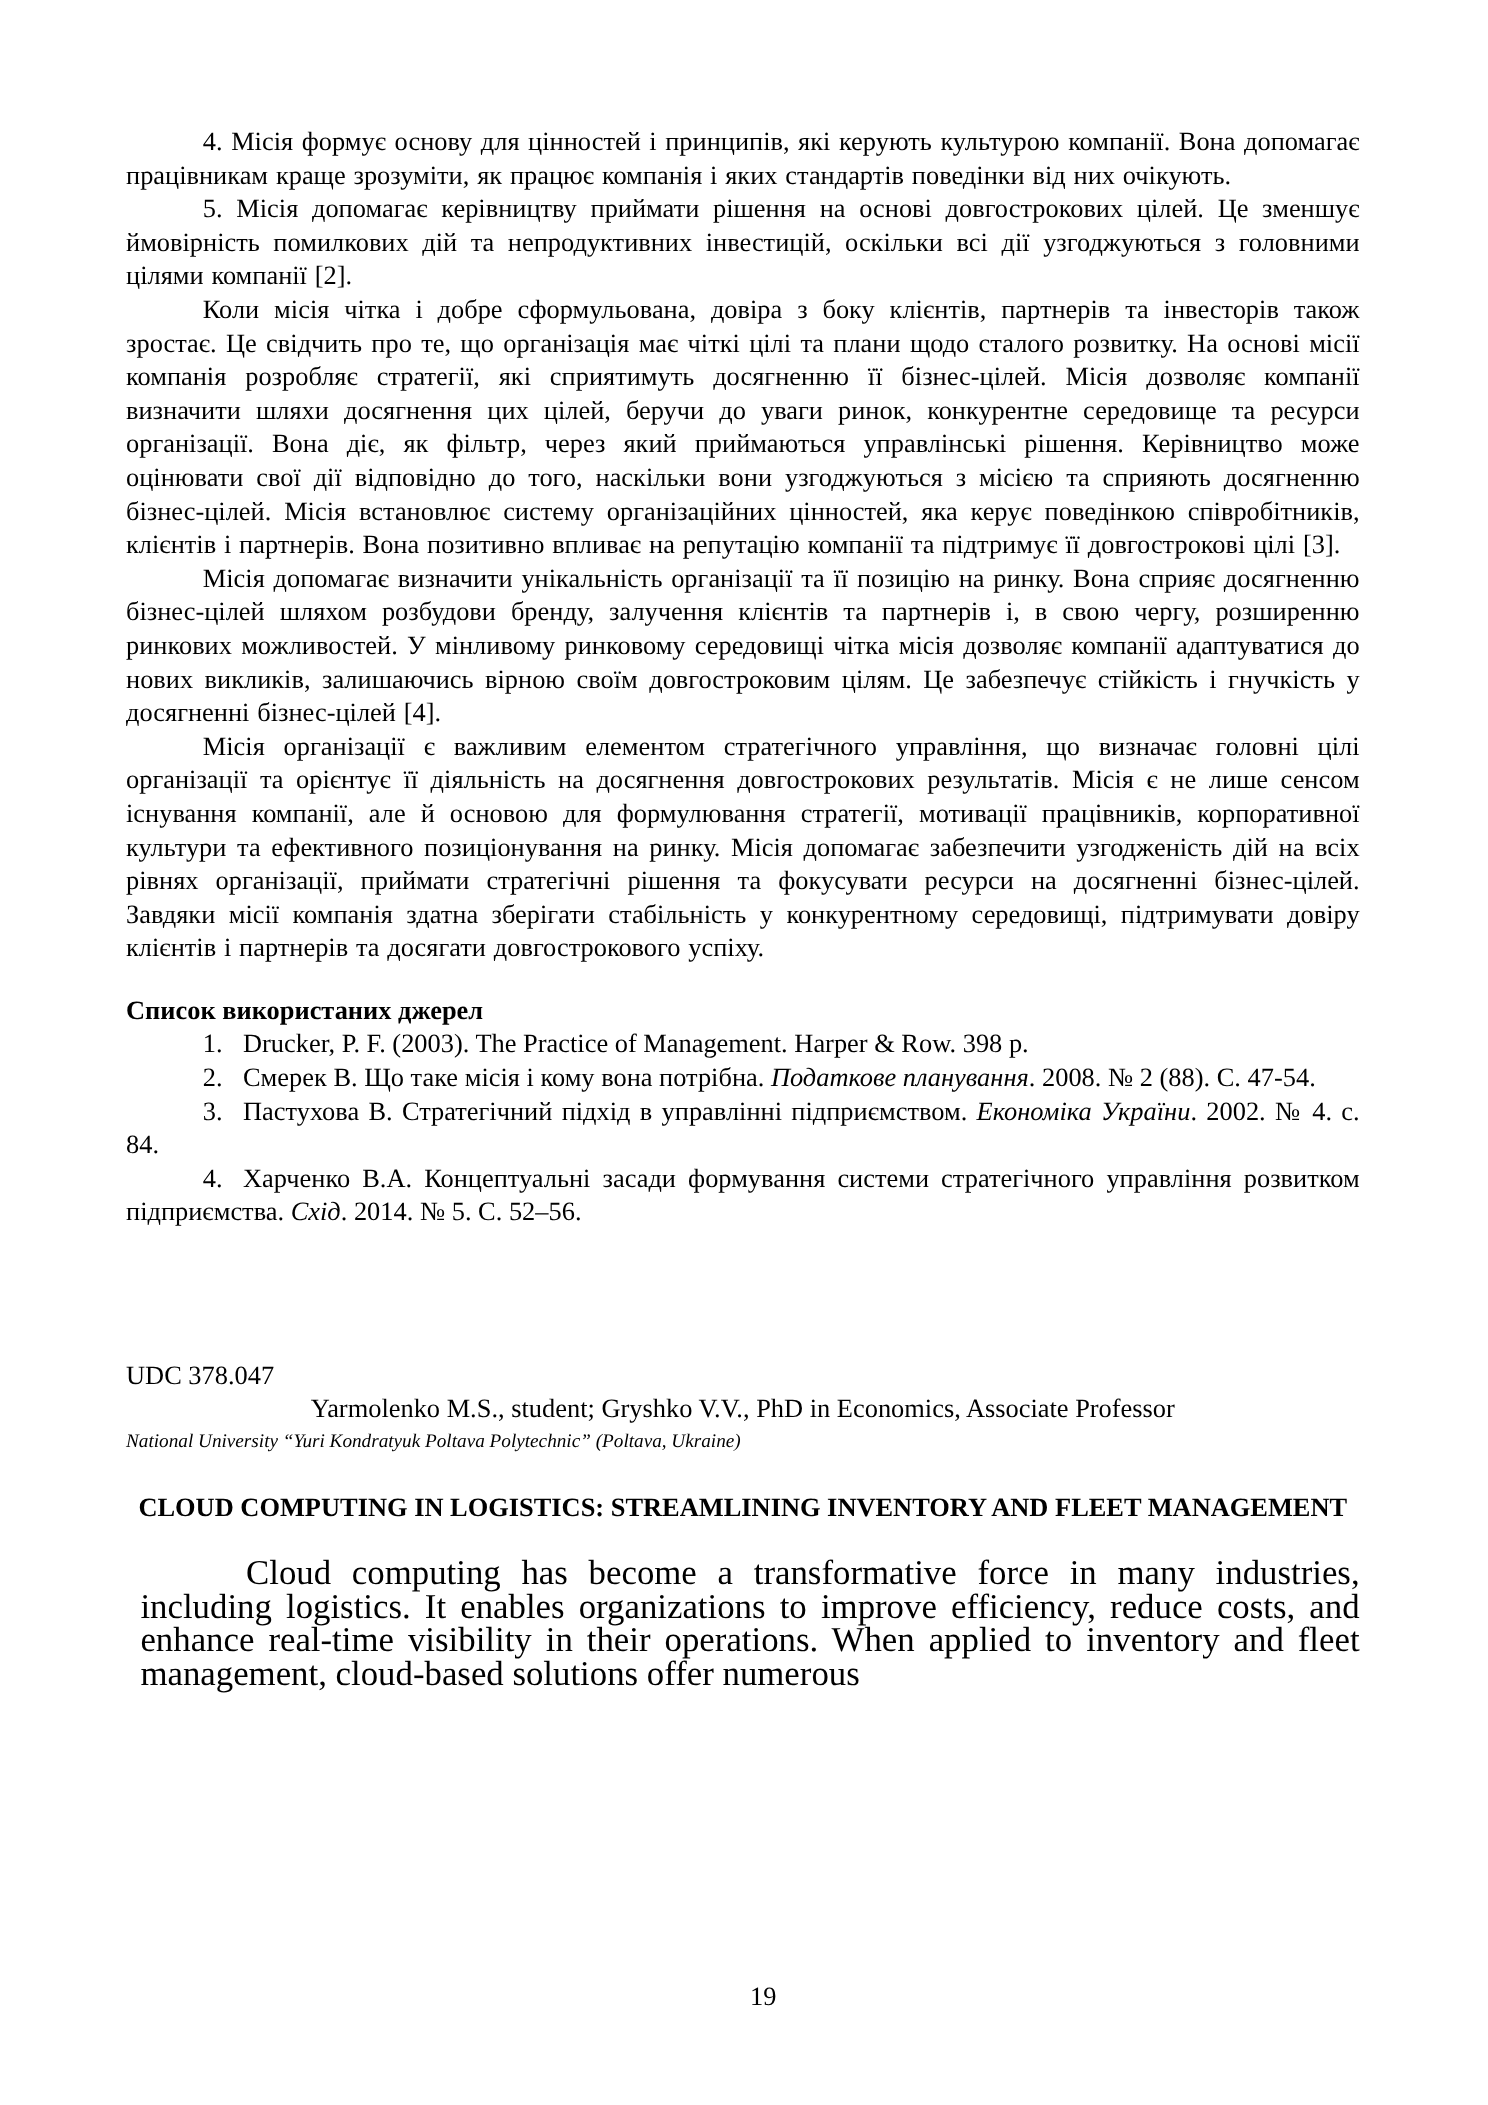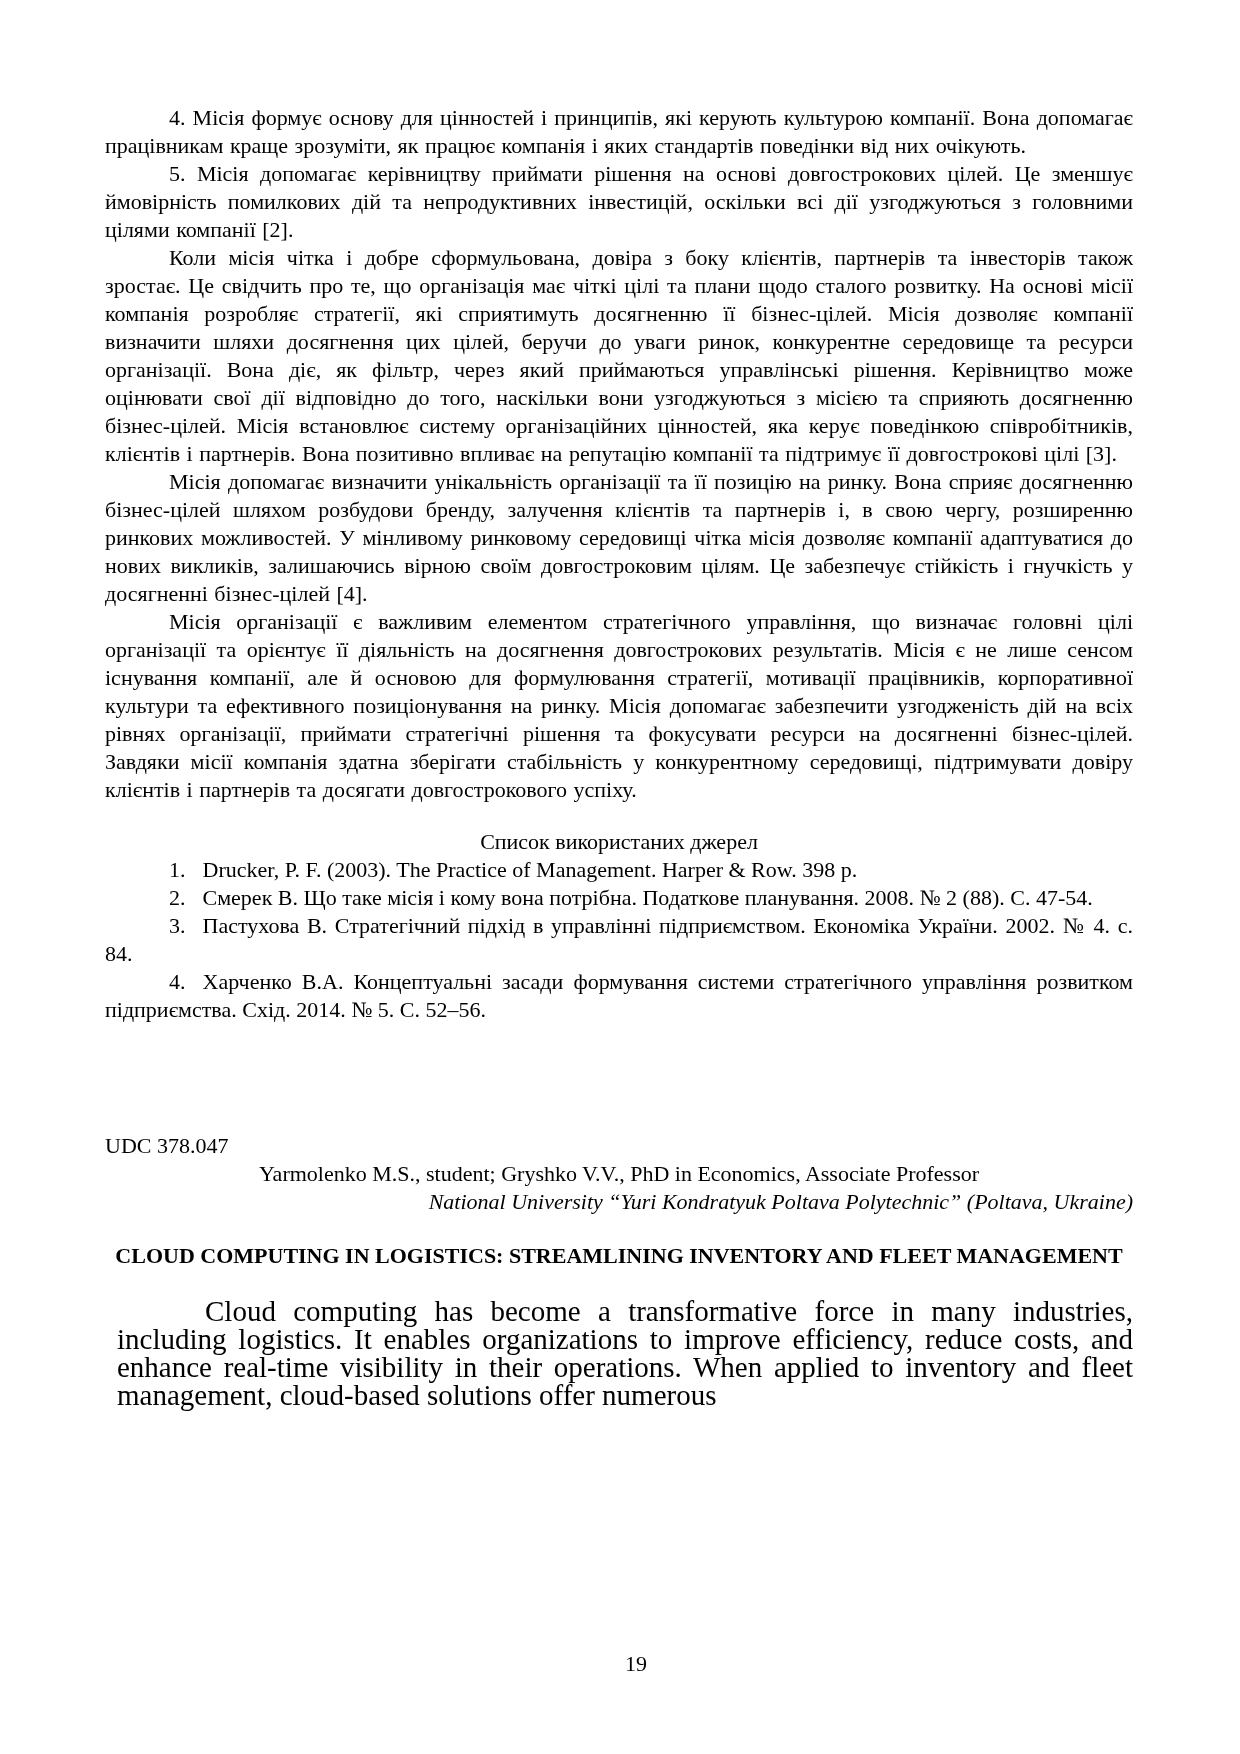--- a/index.html
+++ b/index.html
@@ -23,48 +23,48 @@
     font-size: 22px;
     line-height: 28px;
     text-align: justify;
     text-indent: 64px;
     word-spacing: 1px;
   }
   .refs-heading {
     margin: 24px 0 0 0;
     font-size: 22px;
     line-height: 28px;
-    font-weight: normal;
-    text-align: center;
+    font-weight: bold;
+    text-align: left;
   }
   .ref {
     margin: 0;
     font-size: 22px;
     line-height: 28px;
     text-align: justify;
     text-indent: 64px;
   }
   .ref .ref-num { padding-right: 17px; }
-  .ref .it { }
+  .ref .it { font-style: italic; }
   .udc {
     margin: 108px 0 0 0;
     font-size: 22px;
     line-height: 28px;
   }
   .authors {
     margin: 0;
     font-size: 22px;
     line-height: 28px;
     text-align: center;
   }
   .affiliation {
     margin: 0;
-    font-size: 22px;
+    font-size: 16px;
     line-height: 28px;
-    text-align: right;
+    text-align: left;
     font-style: italic;
   }
   .article-title {
     margin: 26px auto 16px auto;
     max-width: 1012px;
     font-size: 22px;
     line-height: 28px;
     font-weight: bold;
     text-align: center;
   }

